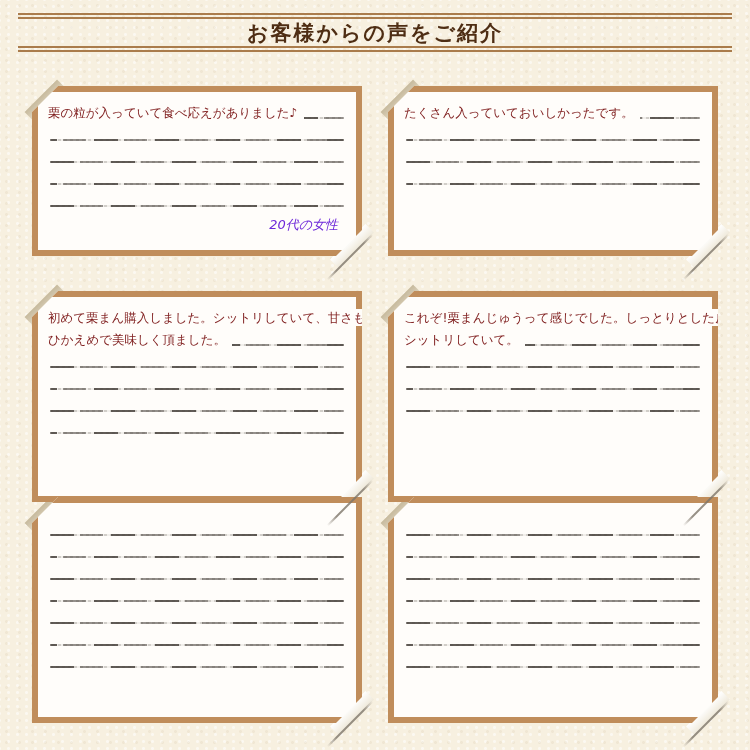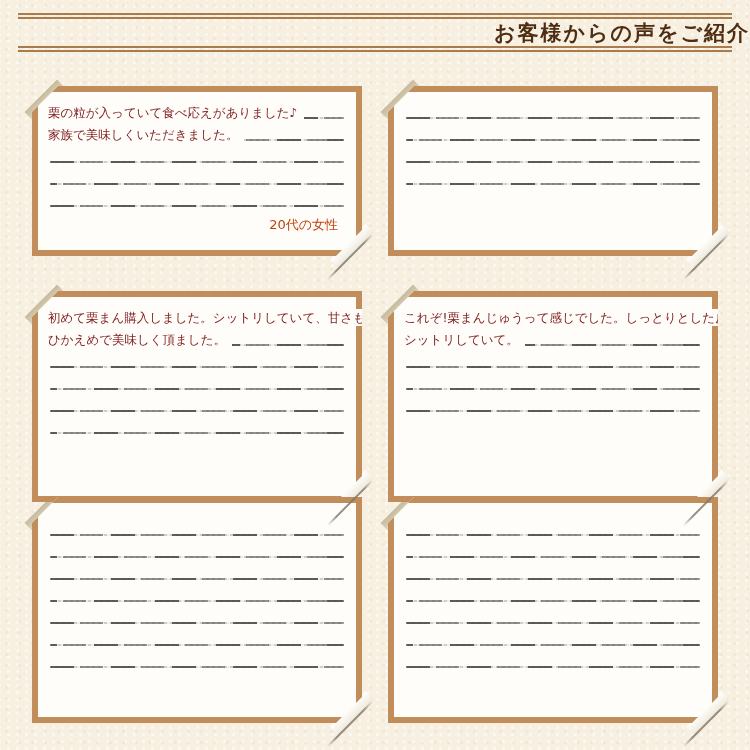--- a/index.html
+++ b/index.html
@@ -12,21 +12,21 @@
     background-size:13px 11px, 9px 7px;
     background-position:0 0, 4px 3px;
     font-family:"DejaVu Sans", sans-serif;
   }
   
   .hdr-line{position:absolute;left:18px;right:18px;height:6px;box-sizing:border-box;
     border-top:2px solid #aa7c4c;border-bottom:2px solid #b8placeholder;}
   .hdr-line{border-bottom:2px solid #aa7c4c;}
   .hdr-line.top{top:13px;}
   .hdr-line.bottom{top:46px;}
-  .title{position:absolute;top:19px;left:0;right:0;text-align:right;
+  .title{position:absolute;top:19px;left:0;right:0;text-align:center;
     font-size:21px;font-weight:bold;color:#4e2d13;letter-spacing:2px;}
   
   .card-wrap{position:absolute;width:330px;}
   .c1{left:32px;} .c2{left:388px;}
   .r1{top:86px;height:170px;} .r2{top:291px;height:211px;} .r3{top:497px;height:226px;}
   .card{
     position:absolute;inset:0;box-sizing:border-box;z-index:1;
     background:#fffdfa;border:6px solid #c08d5b;
     padding:8px 10px 0 10px;
     clip-path:polygon(26px 0,100% 0,100% calc(100% - 26px),calc(100% - 26px) 100%,0 100%,0 26px);
@@ -48,42 +48,41 @@
   .row{position:relative;height:22px;}
   .rule{position:absolute;left:2px;right:2px;bottom:3px;height:2px;border-radius:1px;
     background:
       repeating-linear-gradient(90deg, rgba(72,66,60,.85) 0 24px, rgba(72,66,60,0) 24px 30px, rgba(72,66,60,.55) 30px 53px, rgba(72,66,60,0) 53px 61px),
       repeating-linear-gradient(90deg, rgba(141,135,127,.40) 0 3px, rgba(141,135,127,.12) 3px 6px);}
   .row:nth-child(even) .rule{background-position:-17px 0, 2px 0;}
   .txt{position:absolute;left:0;bottom:1px;z-index:1;white-space:nowrap;
     background:#fffdfa;padding-right:6px;
     font-size:12.5px;line-height:17px;color:#7f1d1d;}
   .attr-row{position:relative;height:22px;margin-top:4px;}
-  .attr{position:absolute;right:8px;bottom:2px;font-size:13px;color:#c2410c;}
+  .attr{position:absolute;right:8px;bottom:2px;font-size:13px;color:#6d28d9;font-style:italic;}
 </style>
 </head>
 <body>
 
 <div class="screen">
 
   <div class="hdr-line top"></div>
   <div class="title">お客様からの声をご紹介</div>
   <div class="hdr-line bottom"></div>
 
   <div class="card-wrap c1 r1">
     <div class="fold-tl"></div>
     <div class="curl-white"></div>
     <div class="card">
       <div class="row">
           <div class="rule"></div>
           <span class="txt">栗の粒が入っていて食べ応えがありました♪</span>
         </div>
       <div class="row">
           <div class="rule"></div>
-          <span class="txt">家族で美味しくいただきました。</span>
         </div>
       <div class="row">
           <div class="rule"></div>
         </div>
       <div class="row">
           <div class="rule"></div>
         </div>
       <div class="row">
           <div class="rule"></div>
         </div>
@@ -93,20 +92,21 @@
     </div>
     <div class="curl-line"></div>
   </div>
 
   <div class="card-wrap c2 r1">
     <div class="fold-tl"></div>
     <div class="curl-white"></div>
     <div class="card">
       <div class="row">
           <div class="rule"></div>
+          <span class="txt">たくさん入っていておいしかったです。</span>
         </div>
       <div class="row">
           <div class="rule"></div>
         </div>
       <div class="row">
           <div class="rule"></div>
         </div>
       <div class="row">
           <div class="rule"></div>
         </div>

